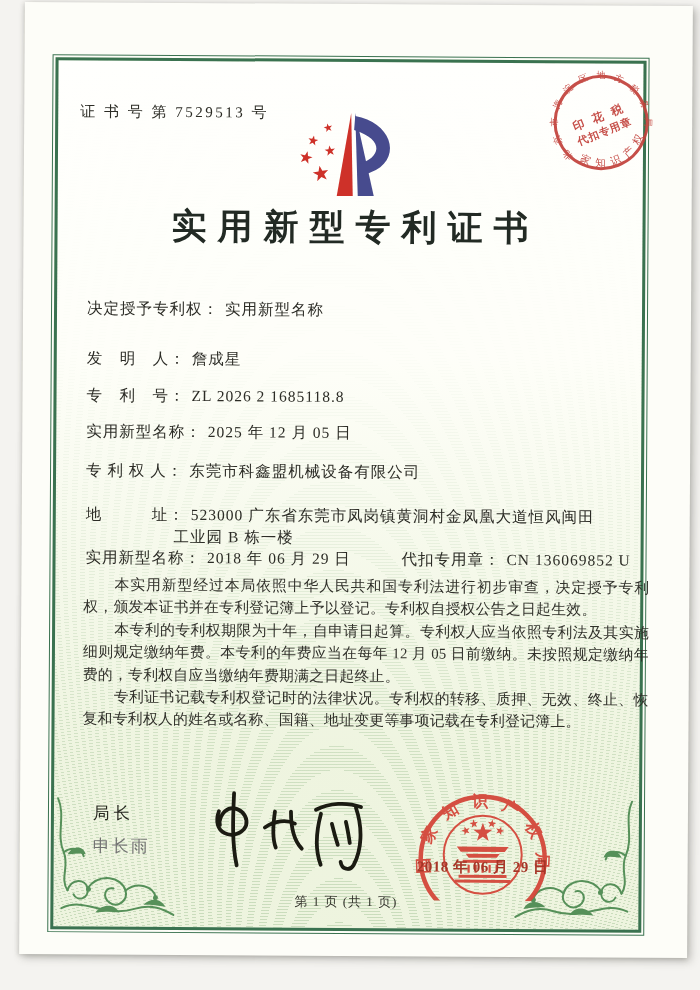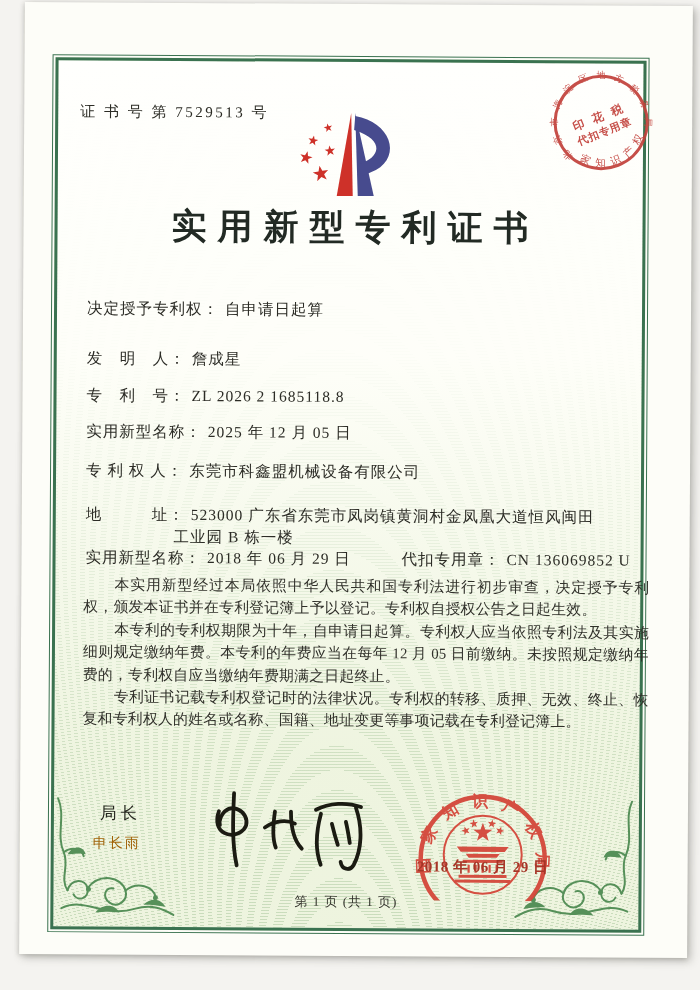--- a/index.html
+++ b/index.html
@@ -30,22 +30,22 @@
   .cert-no{left:56px;top:100px;font-size:15px;letter-spacing:2.5px;color:#2b2b24;}
   .title{left:28px;top:200px;width:597px;text-align:center;font-size:35px;font-weight:bold;
          letter-spacing:11px;text-indent:11px;color:#222a24;}
   .row{left:64px;font-size:15.5px;color:#2c2c26;letter-spacing:1px;white-space:nowrap;width:560px;}
   .row .val{margin-left:6px;}
   .pair2{position:absolute;left:316px;top:0;}
   .addr2{left:146px;}
   .paras{left:62px;top:571px;width:566px;font-size:14.8px;line-height:22.4px;
          color:#30302a;text-align:justify;}
   .paras p{margin:0;text-indent:2.1em;letter-spacing:0.3px;}
-  .signer-title{left:80px;top:800px;font-size:16.5px;letter-spacing:4px;color:#26261f;}
-  .signer-name{left:73px;top:832px;font-size:14px;letter-spacing:2px;color:#a16207;}
+  .signer-title{left:73px;top:800px;font-size:16.5px;letter-spacing:4px;color:#26261f;}
+  .signer-name{left:73px;top:832px;font-size:17px;letter-spacing:2px;color:#737373;}
   .seal-date{left:383px;top:853px;width:160px;text-align:center;font-size:15px;
              font-weight:bold;color:#a63527;letter-spacing:0.5px;}
   .footer{left:28px;top:889px;width:597px;text-align:center;font-size:13px;color:#33332c;letter-spacing:1px;}
   .logo-svg{left:268px;top:106px;}
   .stamp-svg{left:522px;top:62px;opacity:0.93;}
   .seal-svg{left:393px;top:746px;opacity:0.95;}
   .sig-svg{left:183px;top:782px;}
   .flourish{pointer-events:none;}
   .fl-bl{left:32px;top:794px;}
   .fl-br{left:468px;top:794px;transform:scaleX(-1);}
@@ -133,21 +133,21 @@
         <textPath href="#stampBotArc" startOffset="50%" text-anchor="middle" textLength="112">国家知识产权局</textPath>
       </text>
       <text x="0" y="-2" text-anchor="middle" font-size="11.5" font-weight="bold" letter-spacing="3">印 花 税</text>
       <text x="0" y="13" text-anchor="middle" font-size="10.5" font-weight="bold" letter-spacing="1">代扣专用章</text>
     </g>
   </svg>
 
   <div class="abs title">实用新型专利证书</div>
 
   <div class="abs row" style="top:296px">
-    <span class="lab">决定授予专利权：</span><span class="val">自申请日起算</span>
+    <span class="lab">决定授予专利权：</span><span class="val">实用新型名称</span>
   </div>
   <div class="abs row" style="top:346px">
     <span class="lab">发　明　人：</span><span class="val">詹成星</span>
   </div>
   <div class="abs row" style="top:383px">
     <span class="lab">专　利　号：</span><span class="val">ZL 2026 2 1685118.8</span>
   </div>
   <div class="abs row" style="top:419px">
     <span class="lab">实用新型名称：</span><span class="val">2025 年 12 月 05 日</span>
   </div>

